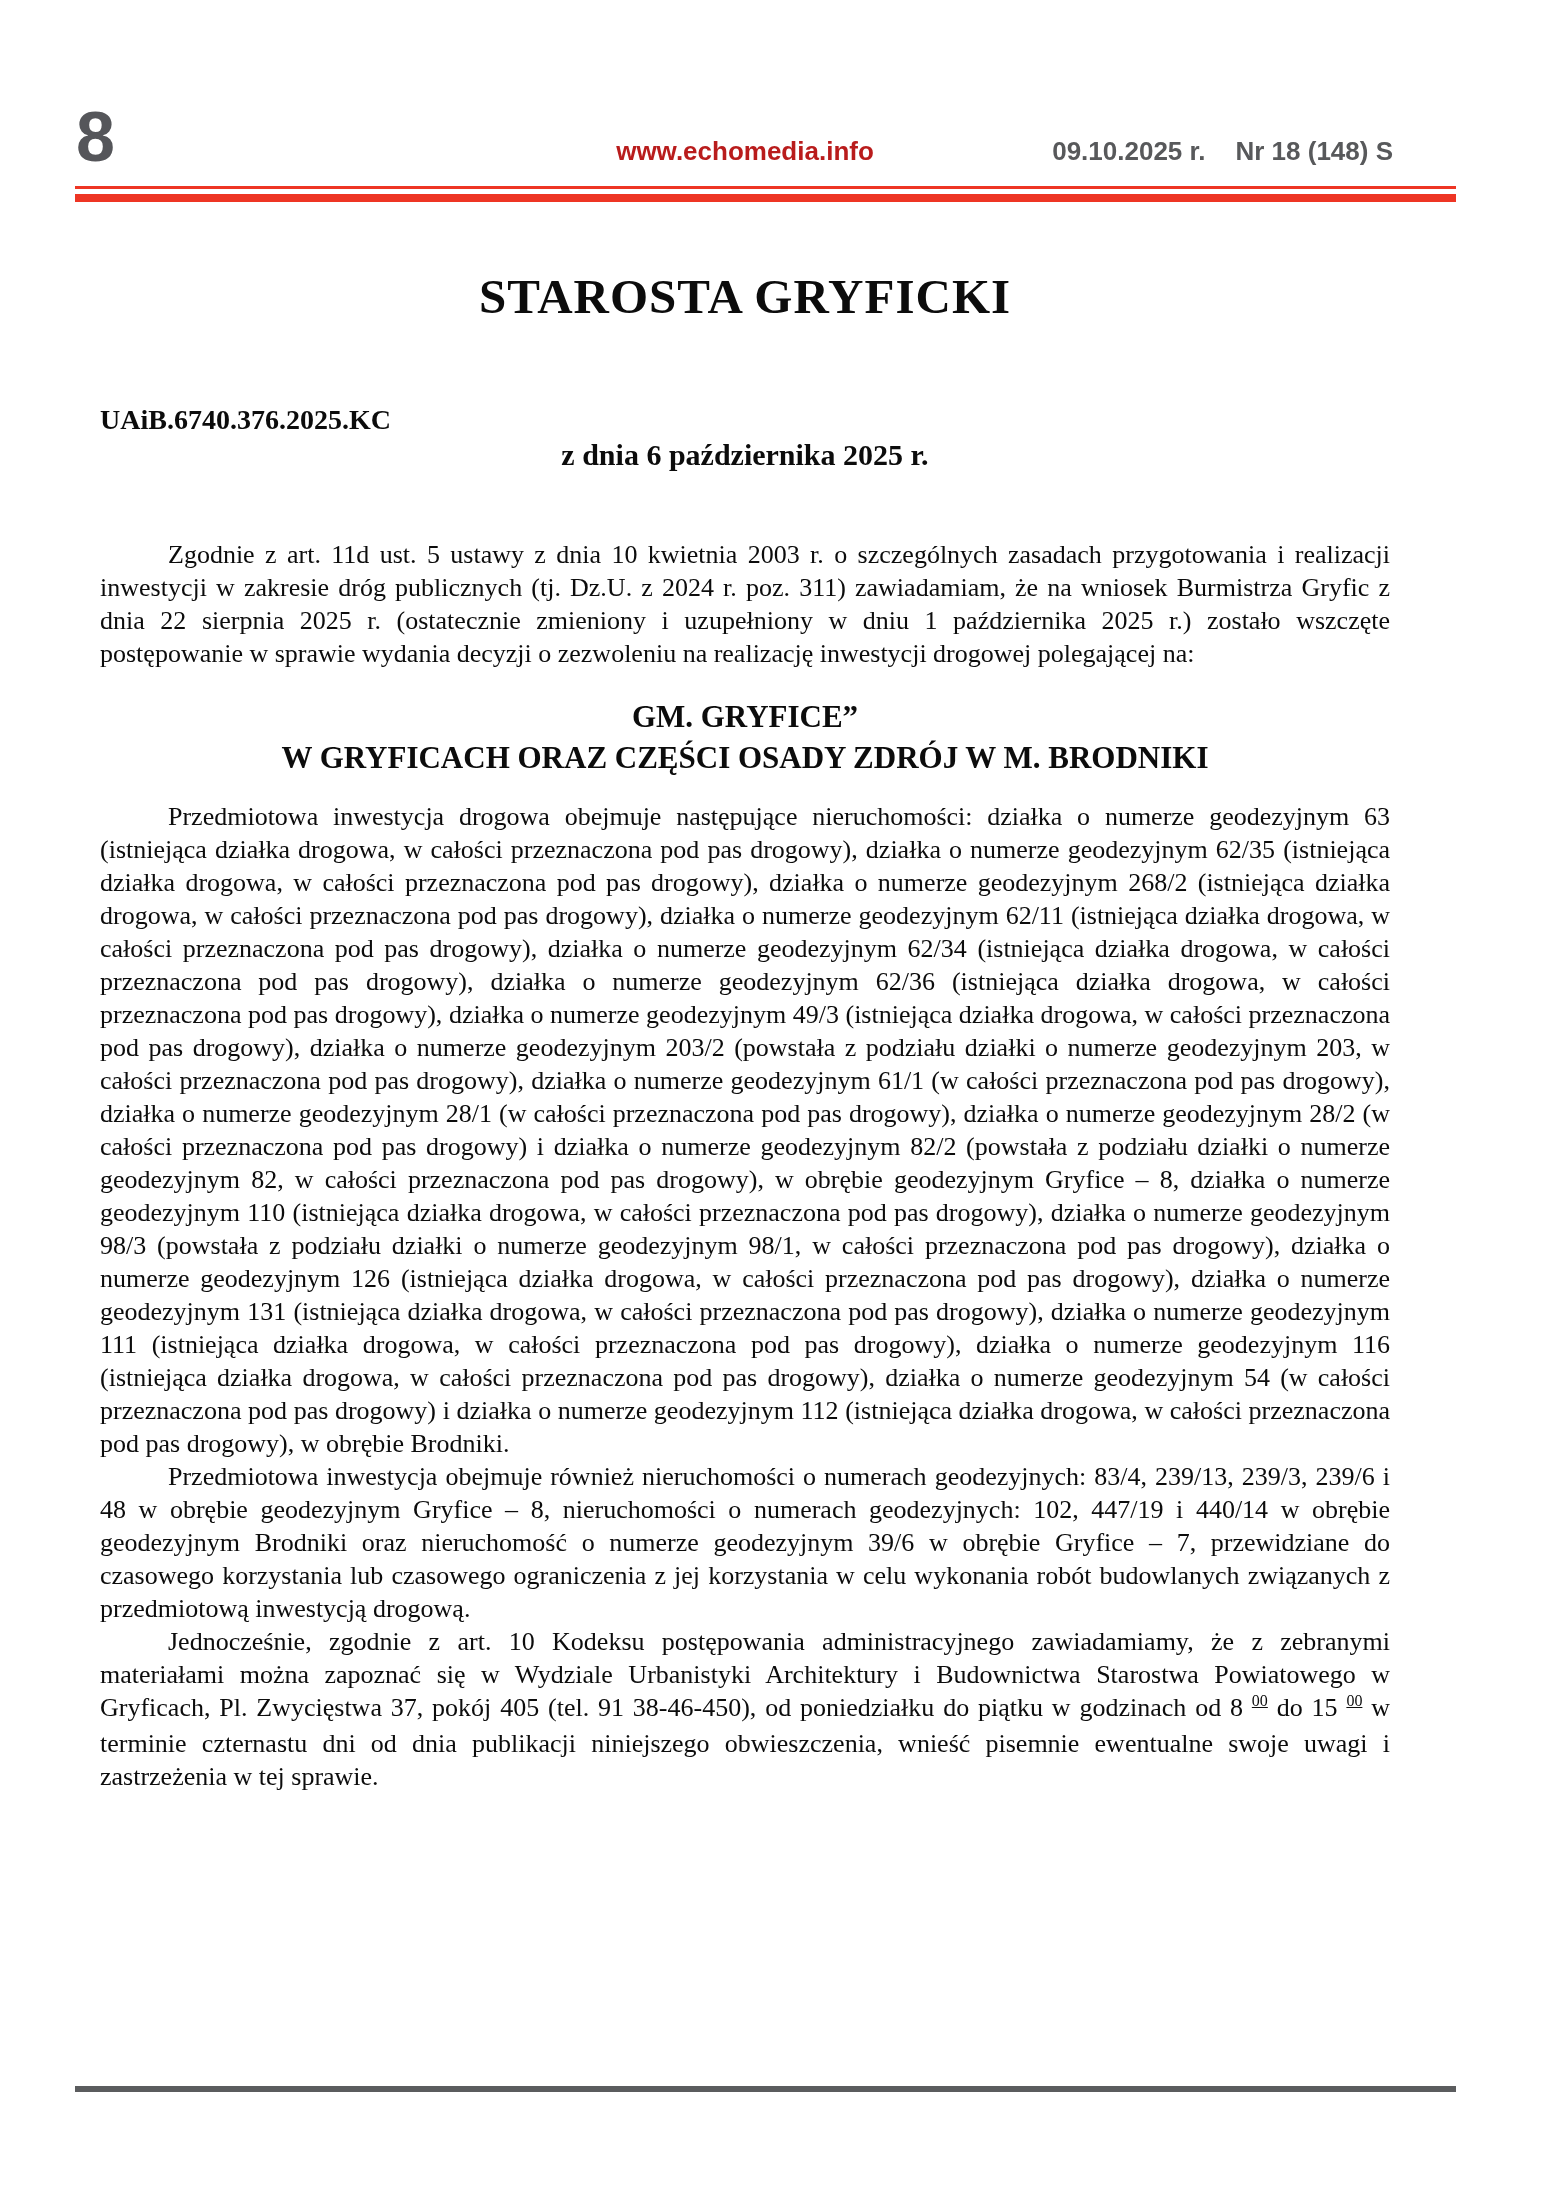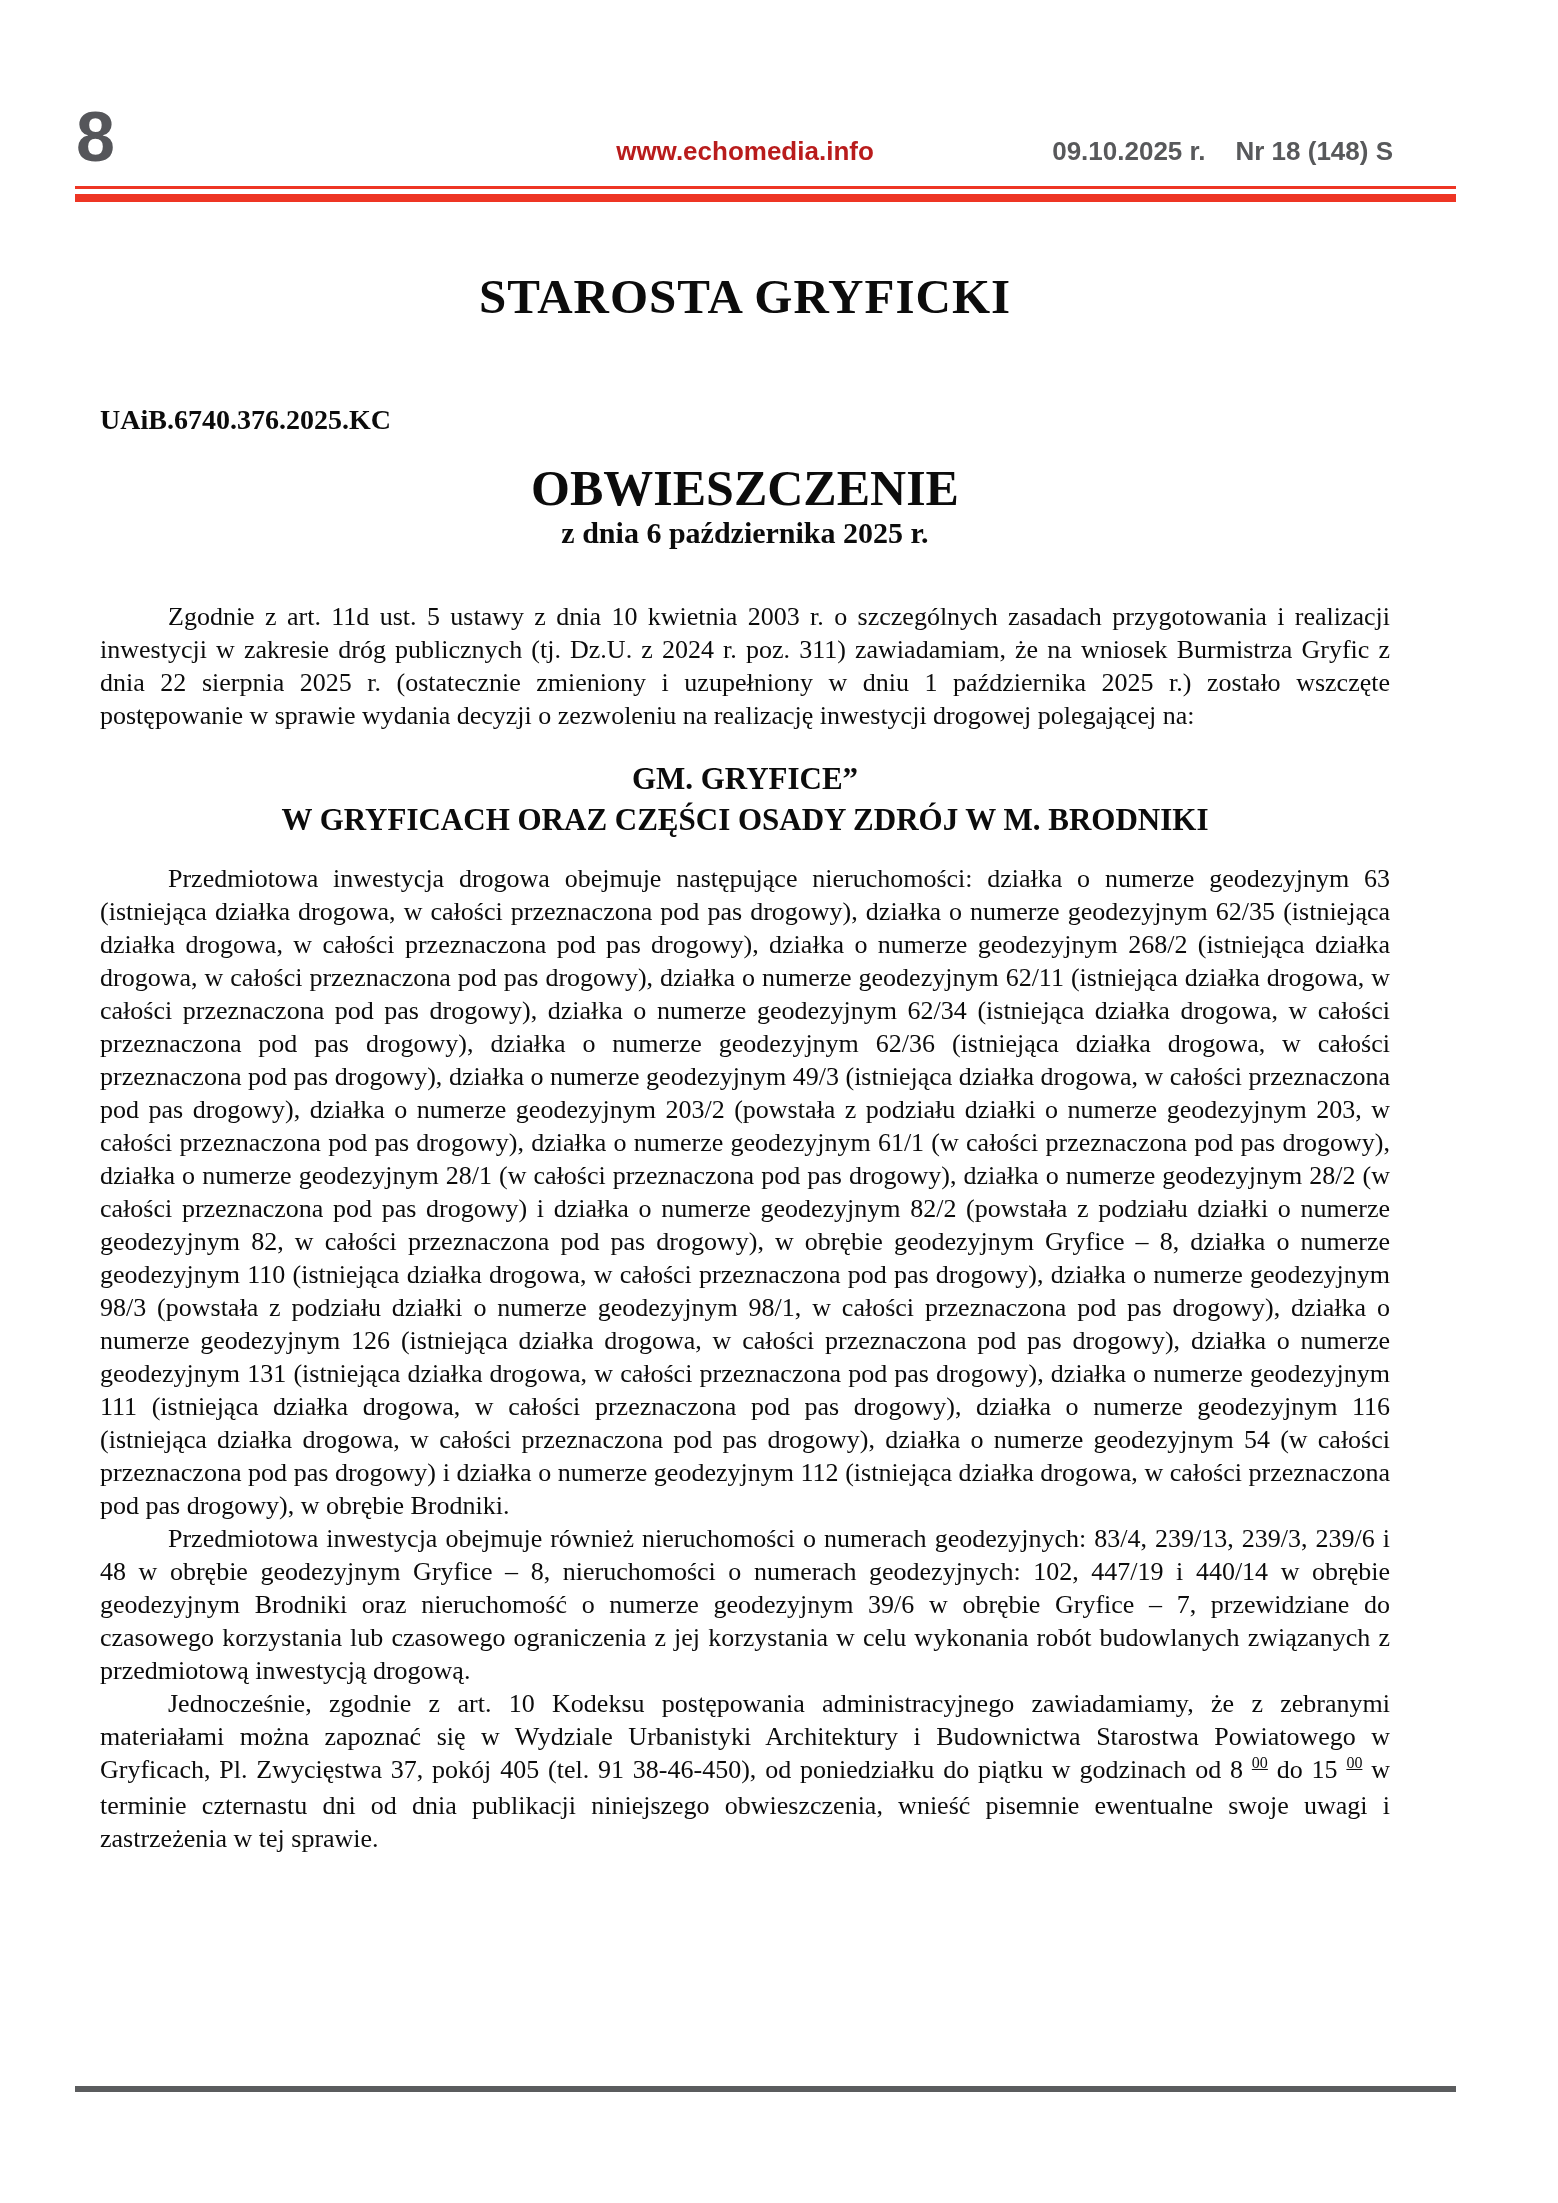--- a/index.html
+++ b/index.html
@@ -99,21 +99,21 @@
     font-weight: bold;
   }
   .para {
     margin: 0;
     font-size: 26px;
     line-height: 33px;
     text-align: justify;
     text-indent: 68px;
   }
   .para.first {
-    margin-top: 50px;
+    margin-top: 66px;
   }
   .project-title {
     margin: 26px 0 22px 0;
     text-align: center;
     font-size: 31px;
     font-weight: bold;
     line-height: 41px;
   }
   .hours-sup {
     font-size: 16px;
@@ -145,21 +145,20 @@
   </div>
 
   <div class="header-rule"></div>
 
   <div class="content">
 
     <h1 class="authority-title">STAROSTA GRYFICKI</h1>
 
     <p class="reference-number">UAiB.6740.376.2025.KC</p>
 
-    <h2 class="notice-title">OBWIESZCZENIE</h2>
 
     <p class="notice-date">z dnia 6 października 2025 r.</p>
 
     <p class="para first">Zgodnie z art. 11d ust. 5 ustawy z dnia 10 kwietnia 2003 r. o szczególnych zasadach przygotowania i realizacji inwestycji w zakresie dróg publicznych (tj. Dz.U. z 2024 r. poz. 311) zawiadamiam, że na wniosek Burmistrza Gryfic z dnia 22 sierpnia 2025 r. (ostatecznie zmieniony i uzupełniony w dniu 1 października 2025 r.) zostało wszczęte postępowanie w sprawie wydania decyzji o zezwoleniu na realizację inwestycji drogowej polegającej na:</p>
 
     <div class="project-title">
       <div>GM. GRYFICE”</div>
       <div>W GRYFICACH ORAZ CZĘŚCI OSADY ZDRÓJ W M. BRODNIKI</div>
     </div>
 

